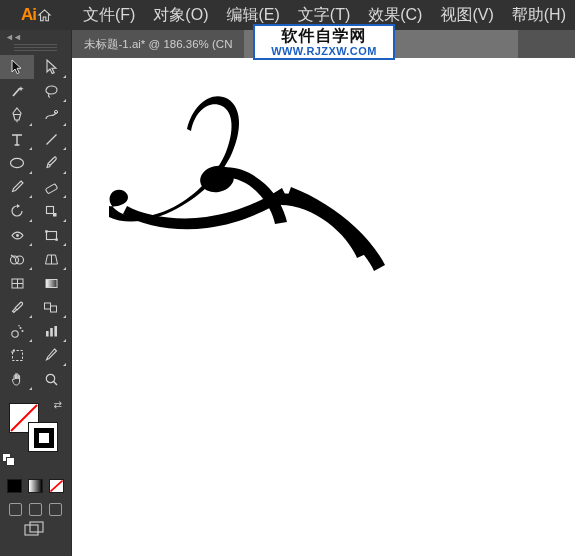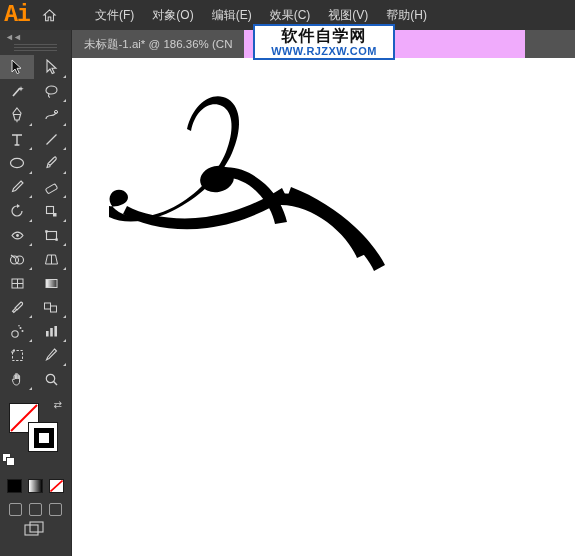--- a/index.html
+++ b/index.html
@@ -11,36 +11,37 @@
   }
   #app{position:relative;width:575px;height:556px;}
 
   
   .menubar{
     position:absolute;left:0;top:0;width:575px;height:30px;
     background:#323232;display:flex;align-items:center;
   }
   .ai-logo{
     width:34px;height:30px;display:flex;align-items:center;justify-content:center;
-    color:#ff8a00;font-weight:bold;font-size:23px;font-family:Liberation Mono, monospace;
+    color:#ff8a00;font-weight:bold;font-size:17px;font-family:Liberation Sans, sans-serif;
     letter-spacing:-1px;
+    padding-left:20px;
   }
   .home-icon{
     width:30px;height:30px;display:flex;align-items:center;justify-content:center;
     color:#d6d6d6;
   }
   .menu-items{display:flex;align-items:center;margin-left:22px;}
   .menu-item{
-    color:#d8d8d8;font-size:12px;padding:5px 9px;white-space:nowrap;cursor:default;
+    color:#d8d8d8;font-size:16px;padding:5px 9px;white-space:nowrap;cursor:default;
   }
 
   
   .tabbar{
     position:absolute;left:0;top:30px;width:518px;height:28px;
-    background:#f0abfc;border-bottom:1px solid #2b2b2b;padding-left:7px;
+    background:#737373;border-bottom:1px solid #2b2b2b;
   }
   .doc-tab{
     position:absolute;left:72px;top:0;height:28px;
     display:flex;align-items:center;padding:0 12px;
     background:#535353;color:#cfcfcf;font-size:11.5px;white-space:nowrap;
   }
 
   
   .toolbar{
     position:absolute;left:0;top:30px;width:71px;height:526px;
@@ -127,20 +128,21 @@
     <div class="ai-logo">Ai</div>
     <div class="home-icon">
       <svg width="15" height="15" viewBox="0 0 16 16">
           <path d="M8 2 L14 7.5 L12.2 7.5 L12.2 13.5 L9.4 13.5 L9.4 9.6 L6.6 9.6 L6.6 13.5 L3.8 13.5 L3.8 7.5 L2 7.5 Z" fill="none" stroke="#d6d6d6" stroke-width="1.1"></path>
         </svg>
     </div>
     <div class="menu-items">
       <div class="menu-item">文件(F)</div>
       <div class="menu-item">对象(O)</div>
       <div class="menu-item">编辑(E)</div>
+      <div class="menu-item">文字(T)</div>
       <div class="menu-item">效果(C)</div>
       <div class="menu-item">视图(V)</div>
       <div class="menu-item">帮助(H)</div>
     </div>
   </div>
 
   <div class="tabbar">
     <div class="doc-tab">未标题-1.ai* @ 186.36% (CN</div>
   </div>
 

